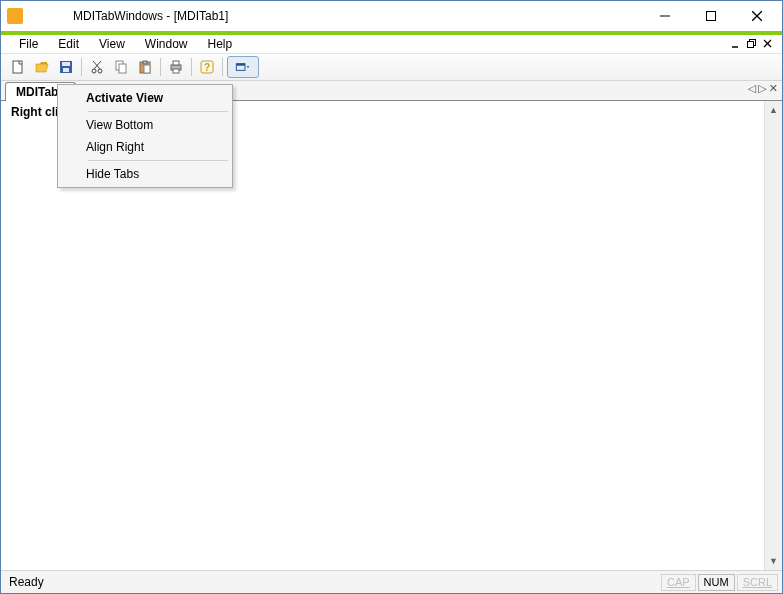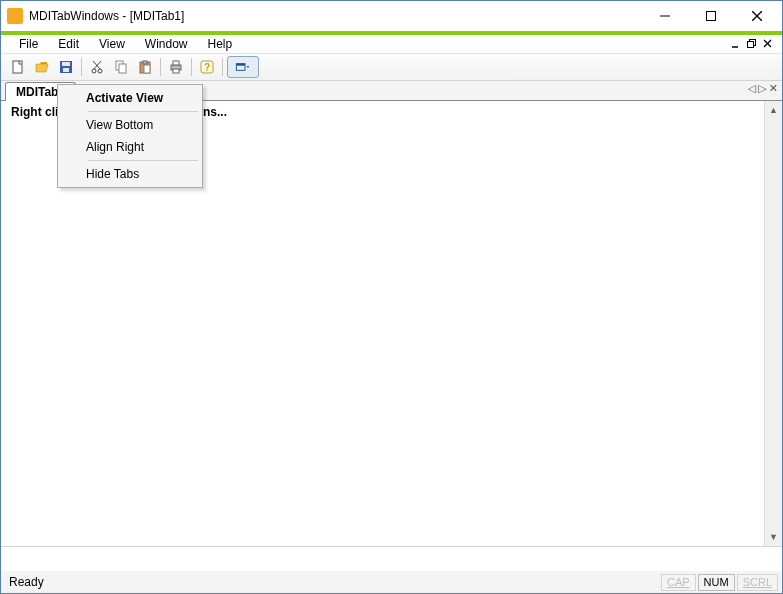--- a/index.html
+++ b/index.html
@@ -2,21 +2,21 @@
 <html><head>
 <meta charset="utf-8">
 <style>
   * { box-sizing: border-box; }
   html, body { margin: 0; padding: 0; height: 100%; font-family: "Segoe UI", Tahoma, sans-serif; font-size: 12px; }
   body { display: flex; flex-direction: column; width: 783px; height: 594px; border: 1px solid #577faa; background: #fff; }
 
   
   .titlebar { height: 30px; background: #fff; display: flex; align-items: center; padding: 0 2px 0 6px; }
   .titlebar .app-icon { width: 16px; height: 16px; background: #f7a823; border-radius: 2px; margin-right: 6px; }
-  .titlebar .title { flex: 1; color: #000; font-size: 12px; }
+  .titlebar .title { flex: 1; color: #000; font-size: 12px; margin-left: 44px; }
   .win-controls { display: flex; height: 100%; }
   .win-btn { width: 46px; display: flex; align-items: center; justify-content: center; color: #000; }
   .win-btn svg { width: 10px; height: 10px; }
 
   
   .menubar { height: 22px; background: #fff; display: flex; align-items: center; padding: 0 8px; position: relative; border-top: 4px solid #84cc16; }
   .menubar .menu-item { padding: 2px 10px; color: #000; }
   .mdi-controls { position: absolute; right: 6px; top: 2px; display: flex; gap: 0; }
   .mdi-btn { width: 16px; height: 14px; display: flex; align-items: center; justify-content: center; color: #000; font-size: 10px; }
 
@@ -36,29 +36,29 @@
   
   .client-wrap { flex: 1; position: relative; border-bottom: 1px solid #d4d4d4; overflow: hidden; }
   .client { position: absolute; inset: 0; right: 18px; background: #fff; }
   .client .hint { padding: 4px 10px; font-weight: 700; color: #000; }
   .vscroll { position: absolute; right: 0; top: 0; bottom: 0; width: 18px; background: #f0f0f0; border-left: 1px solid #e0e0e0; }
   .vscroll .up, .vscroll .down { position: absolute; left: 0; right: 0; height: 18px; display: flex; align-items: center; justify-content: center; color: #606060; font-size: 9px; }
   .vscroll .up { top: 0; }
   .vscroll .down { bottom: 0; }
 
   
-  .ctxmenu { position: absolute; left: 57px; top: 84px; width: 146px; background: #f5f5f5; border: 1px solid #aaa; box-shadow: 3px 3px 3px rgba(0,0,0,0.15); padding: 2px; z-index: 10; }
+  .ctxmenu { position: absolute; left: 57px; top: 84px; width: 176px; background: #f5f5f5; border: 1px solid #aaa; box-shadow: 3px 3px 3px rgba(0,0,0,0.15); padding: 2px; z-index: 10; }
   .ctx-item { display: flex; align-items: center; height: 22px; padding: 0 8px 0 0; color: #000; }
   .ctx-item .gutter { width: 26px; display: flex; align-items: center; justify-content: center; }
   .ctx-item.bold { font-weight: 700; }
   .ctx-sep { height: 1px; background: #d0d0d0; margin: 2px 2px 2px 28px; }
   .ctx-check { width: 18px; height: 18px; border: 1px solid #2a6fb6; background: #cfe4f7; display: flex; align-items: center; justify-content: center; border-radius: 2px; }
 
   
-  .statusbar { height: 22px; background: #f4f4f4; display: flex; align-items: center; padding: 0 4px 0 8px; font-size: 12px; color: #000; margin-top: 24px; }
+  .statusbar { height: 22px; background: #f4f4f4; display: flex; align-items: center; padding: 0 4px 0 8px; font-size: 12px; color: #000; }
   .statusbar .spacer { flex: 1; }
   .status-cell { border: 1px solid #bbb; padding: 0 5px; height: 17px; line-height: 15px; margin-left: 2px; font-size: 11px; }
   .status-cell.off { color: #bfbfbf; border-color: #d4d4d4; text-decoration: underline; }
 </style>
 </head>
 <body>
 
 <div class="titlebar">
   <div class="app-icon"></div>
   <div class="title">MDITabWindows - [MDITab1]</div>

